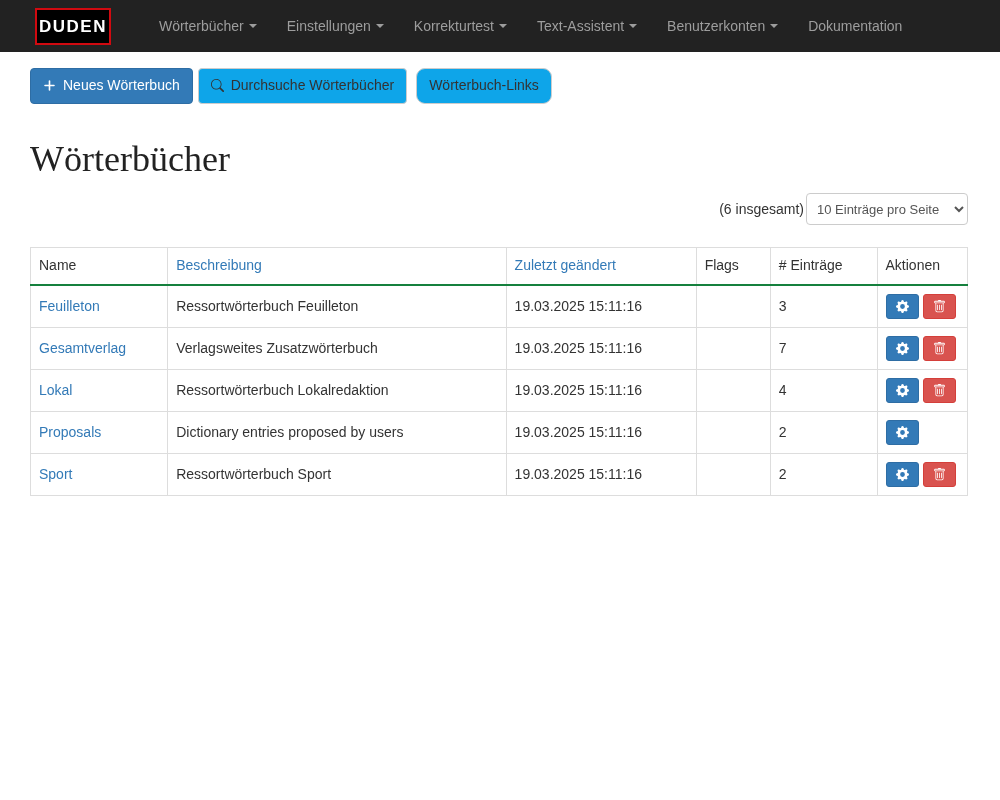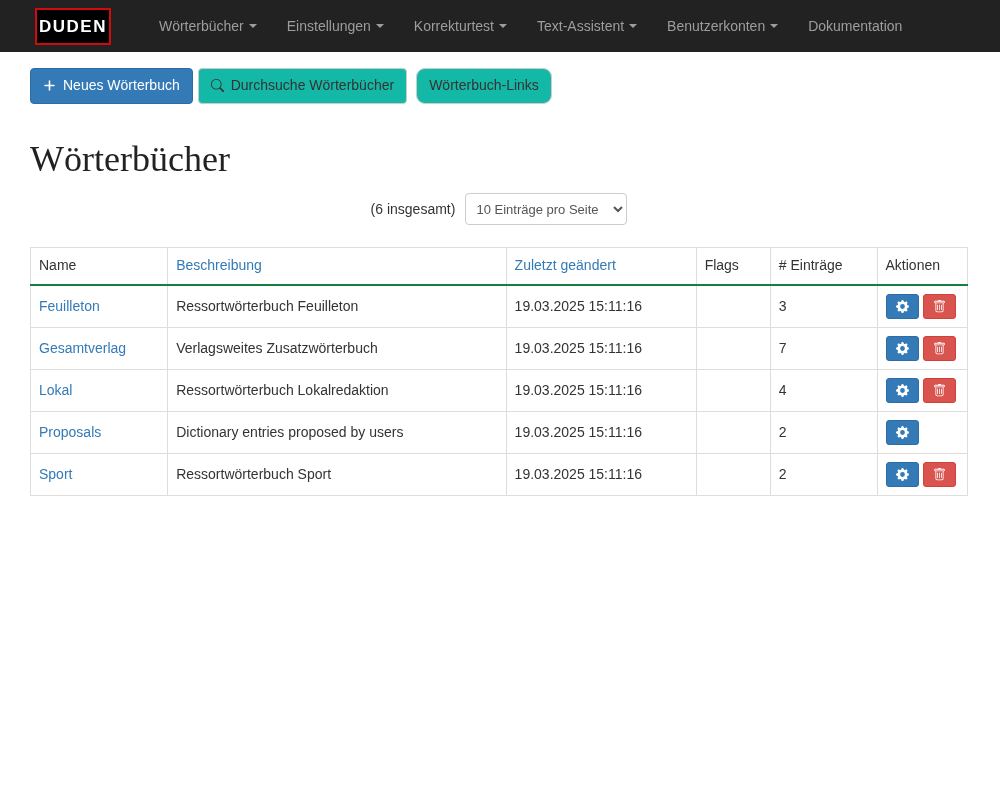--- a/index.html
+++ b/index.html
@@ -35,38 +35,38 @@
     border-top: 4px solid #9d9d9d;
   }
 
   
   .btn {
     display: inline-flex; align-items: center; gap: 7px;
     padding: 7px 12px; font-size: 14px; line-height: 1.42;
     border-radius: 4px; border: 1px solid transparent;
     cursor: pointer; font-family: inherit; background: #fff;
   }
-  .btn-default { background: #14b8a6; border-color: #ccc; color: #333; }
+  .btn-default { background: #0ea5e9; border-color: #ccc; color: #333; }
   .btn-primary { background: var(--primary, #337ab7); border-color: #2e6da4; color: #fff; }
   .btn-danger  { background: var(--danger, #d9534f); border-color: #d43f3a; color: #fff; }
   .btn-xs { padding: 5px 9px; border-radius: 3px; }
   .icon { display: inline-block; vertical-align: middle; }
 
   .toolbar { display: flex; align-items: flex-end; margin: 16px 30px 0 30px; }
   .toolbar .gap-sm { margin-left: 5px; }
   .toolbar .gap-md { margin-left: 9px; border-radius: 9px; }
 
   
   h1.page-title {
     margin: 36px 30px 0 30px;
     font-family: "Liberation Serif", "DejaVu Serif", serif;
     font-weight: 500; font-size: 36px; color: #222; line-height: 1.1;
   }
   .list-controls {
-    display: flex; justify-content: center; align-items: center; gap: 10px;
+    display: flex; justify-content: flex-end; align-items: center; gap: 2px;
     margin: 14px 32px 0 30px;
   }
   .total-label { color: #333; }
   .per-page-select {
     height: 32px; width: 162px;
     border: 1px solid #ccc; border-radius: 4px;
     font-size: 13px; color: #555; padding: 4px 6px;
     font-family: inherit; background: #fff;
   }
 

